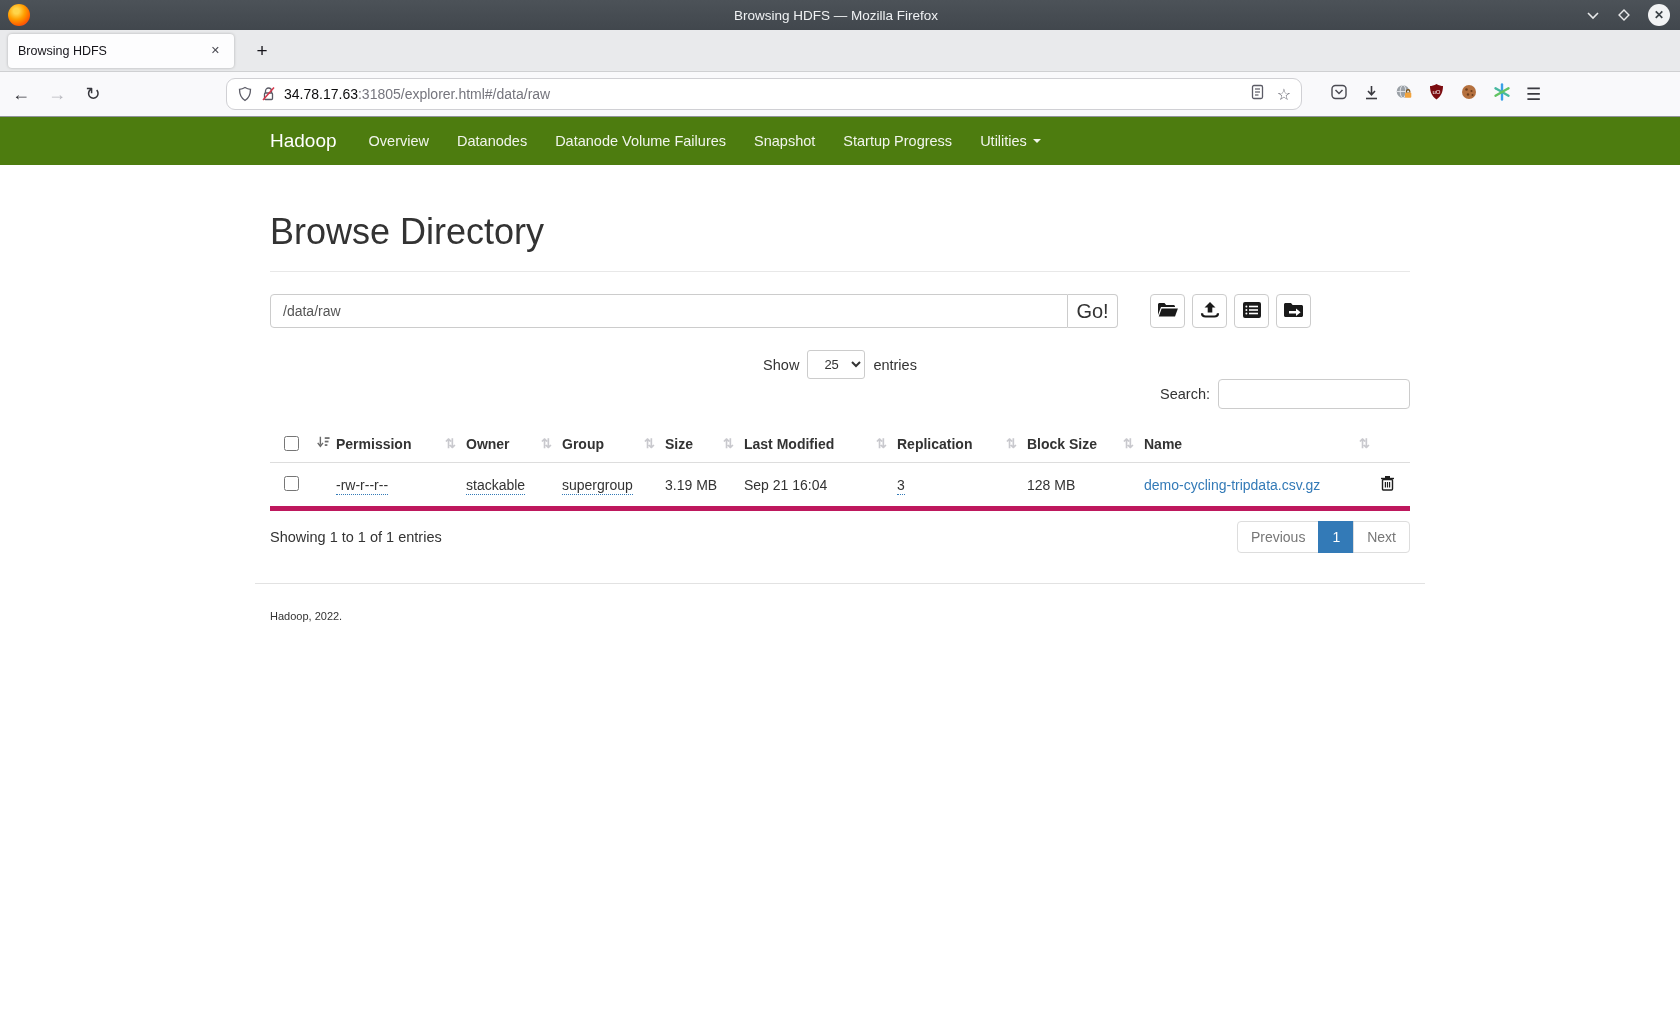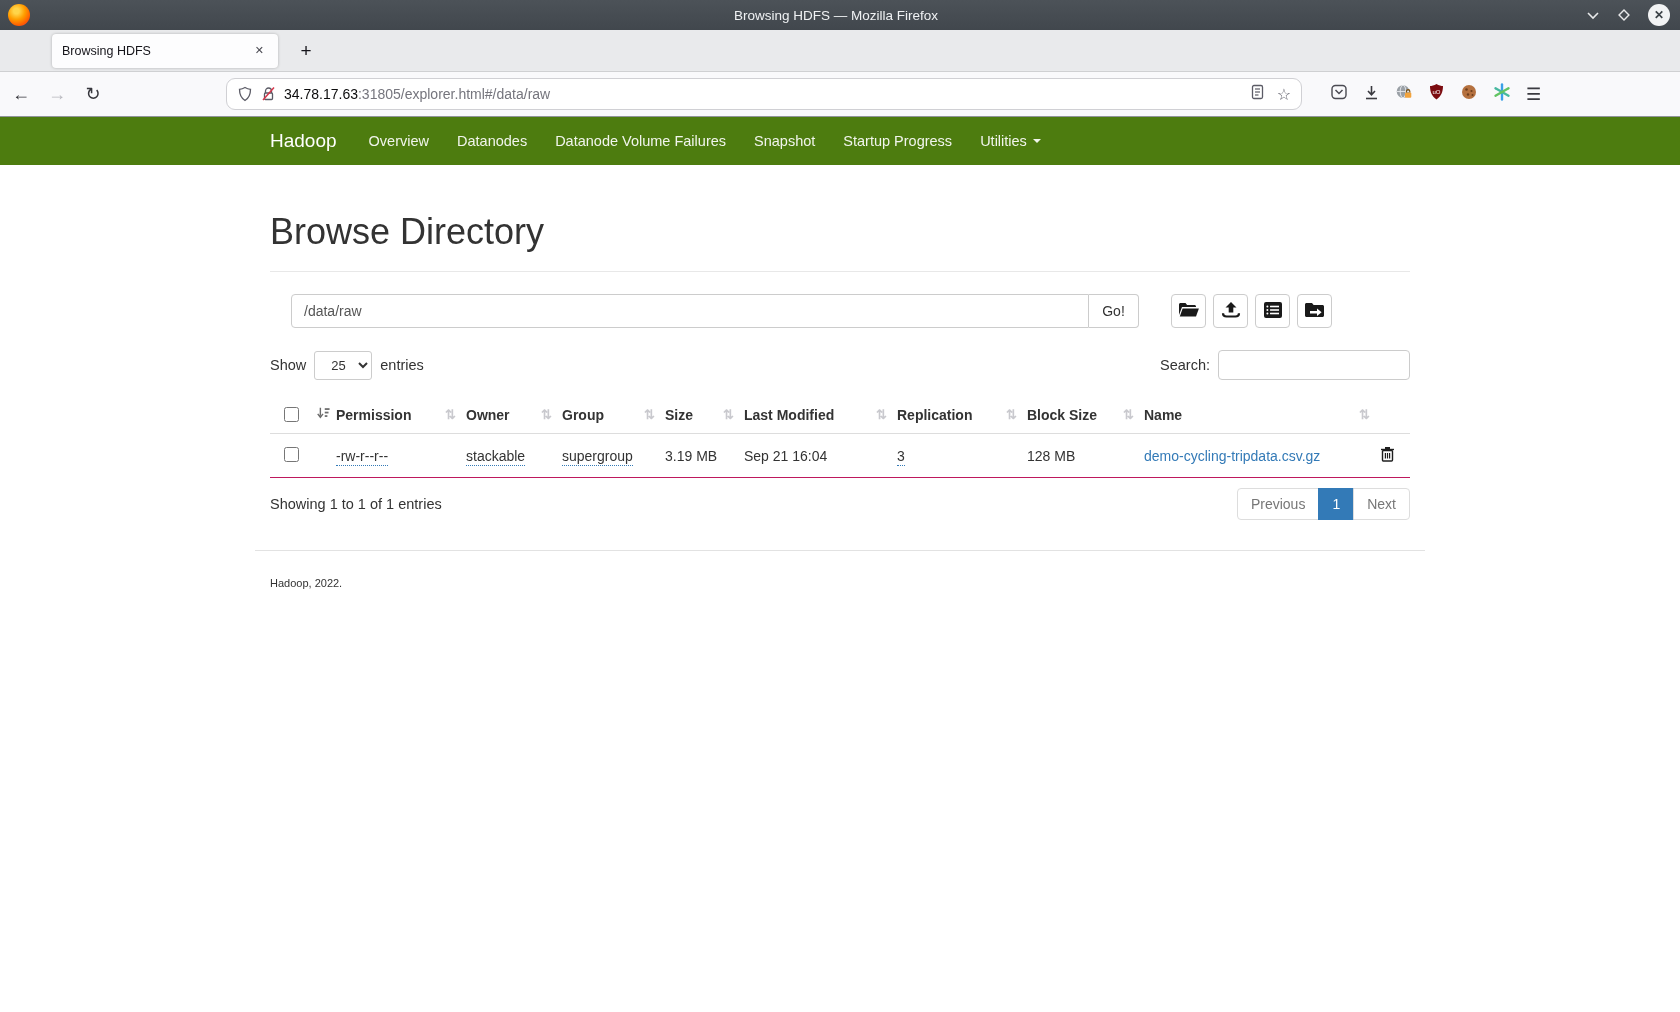--- a/index.html
+++ b/index.html
@@ -14,21 +14,21 @@
     background:radial-gradient(circle at 38% 32%, #ffd54a 0 14%, #ff9e00 42%, #ff5a00 72%, #e3366d 100%); }
   .tb-title { position:absolute; left:0; right:8px; text-align:center; color:#eff1f3;
     font-size:13.5px; pointer-events:none; }
   .win-controls { margin-left:auto; display:flex; align-items:center; gap:16px; padding-right:10px; z-index:2; }
   .wc-chevron svg, .wc-diamond svg { display:block; }
   .wc-close { width:22px; height:22px; border-radius:50%; background:#f2f3f4; color:#3c4247;
     font-size:12px; display:flex; align-items:center; justify-content:center; font-weight:bold; }
 
   
   .tabbar { height:42px; background:#e9eaec; display:flex; align-items:center;
-    border-bottom:1px solid #cfd0d2; flex:0 0 auto;padding-left:44px; }
+    border-bottom:1px solid #cfd0d2; flex:0 0 auto; }
   .tab { width:226px; height:34px; margin-left:8px; background:#fdfdfe; border-radius:4px;
     box-shadow:0 0 3px rgba(0,0,0,.25); display:flex; align-items:center; padding:0 10px; }
   .tab-label { font-size:12.5px; color:#15141a; flex:1; white-space:nowrap; overflow:hidden; }
   .tab-close { color:#4a4a52; font-size:11px; padding:2px 4px; }
   .newtab { color:#15141a; font-size:19px; margin-left:14px; width:28px; height:28px;
     display:flex; align-items:center; justify-content:center; }
 
   
   .toolbar { height:45px; background:#f9f9fb; display:flex; align-items:center;
     border-bottom:1px solid #90949a; flex:0 0 auto; }
@@ -55,42 +55,42 @@
   .hnav-link { color:rgba(255,255,255,.92); font-size:14.5px; padding:0 14px; line-height:48px;
     display:flex; align-items:center; gap:6px; }
   .caret { width:0; height:0; border-left:4px solid transparent; border-right:4px solid transparent;
     border-top:4px solid rgba(255,255,255,.92); display:inline-block; }
 
   
   .content { flex:1; background:#fff; }
   h1.page-title { font-size:36px; font-weight:400; color:#333; margin:46px 0 12px; }
   hr.head-rule { border:0; border-top:1px solid #e8e8e8; margin:18px 0 22px; }
 
-  .path-form { display:flex; align-items:flex-end;margin-left:21px; }
+  .path-form { display:flex; align-items:flex-end; }
   .input-group { display:flex; width:848px; }
   .path-input { flex:1; height:34px; border:1px solid #ccc; border-radius:4px 0 0 4px;
     padding:6px 12px; font-size:14px; color:#555; outline:none; font-family:inherit; }
   .go-btn { height:34px; width:50px; border:1px solid #ccc; border-left:0; background:#fff;
-    border-radius:0 4px 4px 0; font-size:14px; color:#333; font-family:inherit; }
+    border-radius:0 4px 4px 0; font-size:20px; color:#333; font-family:inherit; }
   .icon-btns { display:flex; gap:7px; margin-left:32px; }
   .icon-btn { width:35px; height:34px; border:1px solid #ccc; border-radius:4px; background:#fff;
     display:flex; align-items:center; justify-content:center; }
 
-  .controls-row { display:flex; align-items:center; margin-top:22px; }
+  .controls-row { display:flex; align-items:center; margin-top:22px;flex-direction:column; }
   .show-wrap { display:flex; align-items:center; gap:8px; font-size:14.5px; color:#333; }
   .show-select { width:58px; height:29px; border:1px solid #ccc; border-radius:3px; background:#fff;
     font-size:13px; color:#333; padding:0 4px 0 12px; font-family:inherit; }
   .search-wrap { margin-left:auto; display:flex; align-items:center; gap:8px; font-size:14.5px; color:#333; }
   .search-input { width:192px; height:30px; border:1px solid #ccc; border-radius:4px; padding:4px 8px;
     font-size:14px; outline:none; font-family:inherit; }
 
   table.listing { width:1140px; border-collapse:collapse; margin-top:18px; table-layout:fixed; }
   .listing th { text-align:left; font-size:14px; color:#333; font-weight:bold; padding:8px 0 10px;
     border-bottom:1px solid #ddd; }
-  .listing td { font-size:14px; color:#333; padding:12px 0; border-bottom:1px solid #be185d; }
+  .listing td { font-size:14px; color:#333; padding:12px 0; border-bottom:5px solid #be185d; }
   .th-inner { display:flex; align-items:center; }
   .sort-pair { margin-left:auto; padding-right:10px; color:#c9c9ce; font-size:13px; }
   .cb { width:15px; height:15px; margin-left:14px; }
   .dotted { border-bottom:1px dotted #337ab7; padding-bottom:1px; }
   a.file-link { color:#337ab7; text-decoration:none; font-size:14px; }
   .trash { display:flex; align-items:center; }
 
   .table-footer { display:flex; align-items:center; margin-top:10px; }
   .summary { font-size:14.5px; color:#333; }
   .pagination { margin-left:auto; display:flex; }

